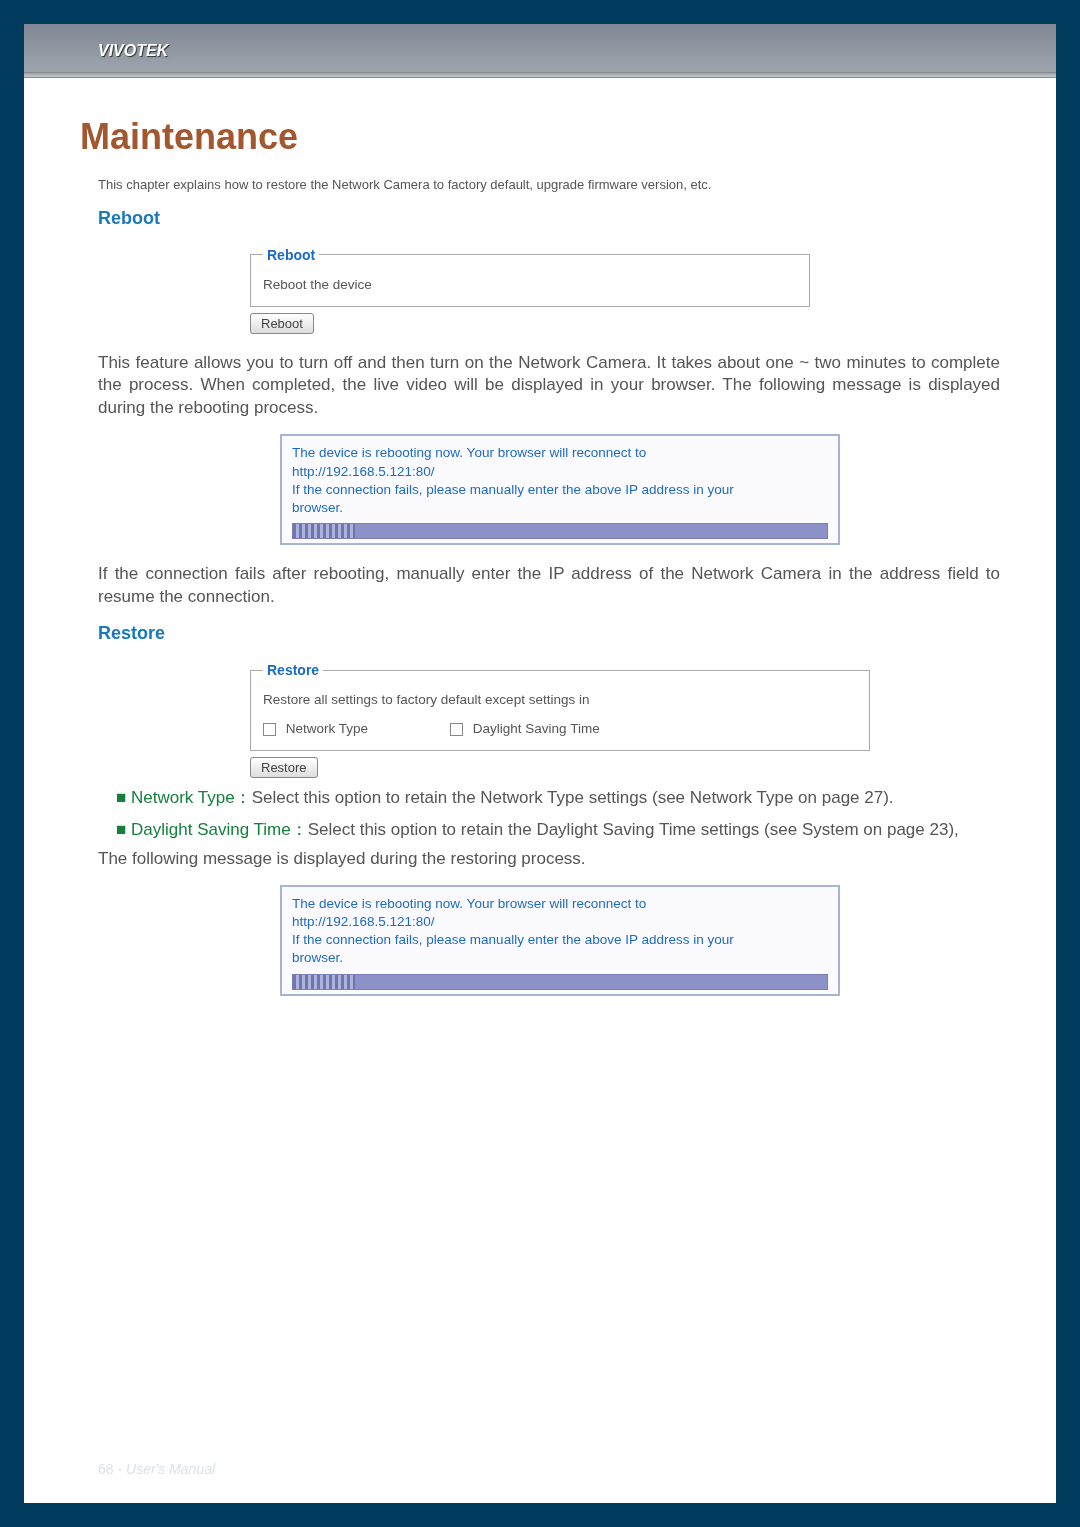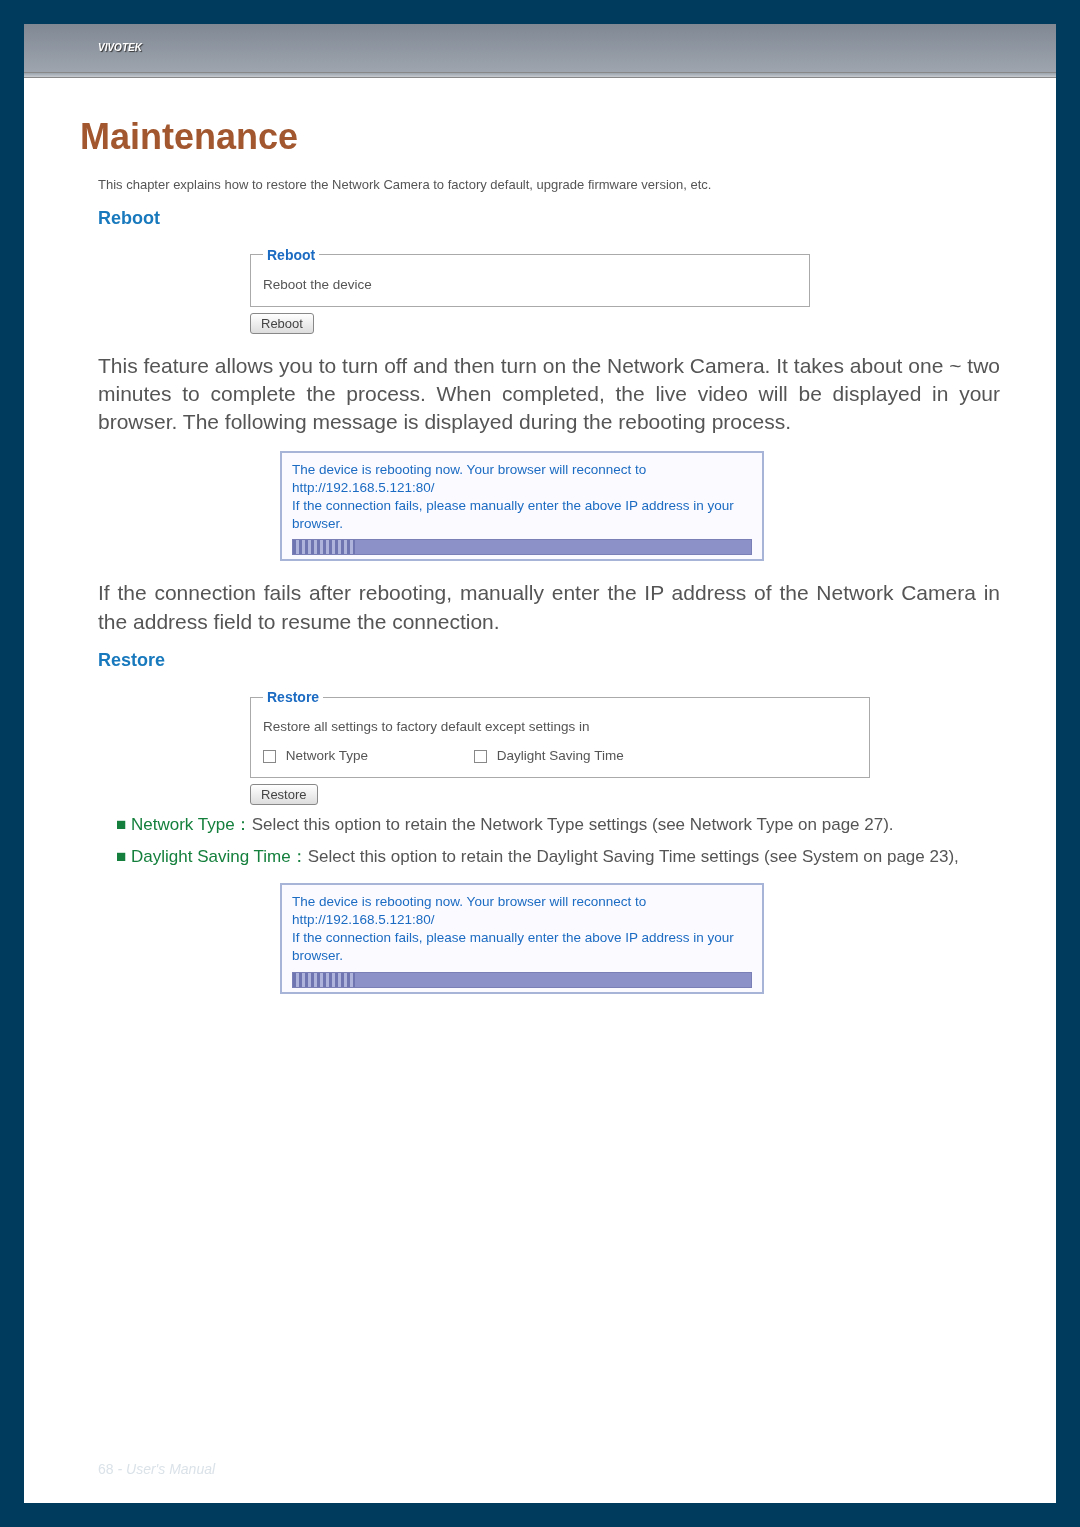--- a/index.html
+++ b/index.html
@@ -14,21 +14,21 @@
   position: absolute;
   left: 24px;
   top: 24px;
   width: 1032px;
   height: 1479px;
   background: #fff;
 }
 .header-brand {
   font-style: italic;
   font-weight: bold;
-  font-size: 10px;
+  font-size: 16px;
   color: #fff;
   text-shadow: 1px 1px 1px #333;
   padding: 18px 0 0 74px;
   background: linear-gradient(#808894, #9ea5ae);
   height: 48px;
 }
 .header-bar {
   height: 6px;
   background: linear-gradient(#9aa3ac, #c7cbd0);
   border-top: 1px solid #888;
@@ -81,30 +81,30 @@
   border: 1px solid #888;
   border-radius: 3px;
   background: linear-gradient(#fff, #ddd);
   padding: 2px 10px;
   font-size: 13px;
   color: #444;
   margin-left: 170px;
   margin-top: 6px;
 }
 .para {
-  font-size: 21px;
+  font-size: 17px;
   color: #555;
   padding-left: 18px;
   text-align: justify;
   line-height: 1.35;
   margin-top: 18px;
 }
 .msgbox-wrap {
   margin: 14px 0 0 200px;
-  width: 484px;
+  width: 560px;
   border-radius: 13px;
 }
 .msgbox {
   border: 2px solid #a8b3d8;
   background: #fafaff;
   padding: 8px 10px 4px 10px;
 }
 .msgbox .line {
   font-size: 13.5px;
   color: #1c6bc2;
@@ -119,21 +119,21 @@
 }
 .pbar-stripes {
   position: absolute;
   left: 0; top: 0; bottom: 0;
   width: 62px;
   background: repeating-linear-gradient(90deg, #6e75b0 0, #6e75b0 3px, #adb3db 3px, #adb3db 6px);
 }
 .restore-row {
   margin-top: 14px;
   display: flex;
-  gap: 106px;
+  gap: 82px;
 }
 .chk {
   display: inline-block;
   width: 13px; height: 13px;
   border: 1px solid #888;
   background: #fff;
   vertical-align: middle;
   margin-right: 6px;
 }
 .bullet-item {
@@ -215,20 +215,21 @@
     <span class="btn">Restore</span>
 
 
     <p class="bullet-item">
       <span class="lead">■ Network Type：</span><span>Select this option to retain the Network Type settings (see Network Type on page 27).</span>
     </p>
     <p class="bullet-item">
       <span class="lead">■ Daylight Saving Time：</span><span>Select this option to retain the Daylight Saving Time settings (see System on page 23),</span>
     </p>
 
+    <p class="para" style="padding-left:18px; margin-top:6px;">The following message is displayed during the restoring process.</p>
 
     <div class="msgbox-wrap">
       <div class="msgbox">
         <div class="line">The device is rebooting now. Your browser will reconnect to</div>
         <div class="line">http://192.168.5.121:80/</div>
         <div class="line">If the connection fails, please manually enter the above IP address in your</div>
         <div class="line">browser.</div>
         <div class="pbar">
             <div class="pbar-stripes"></div>
           </div>

